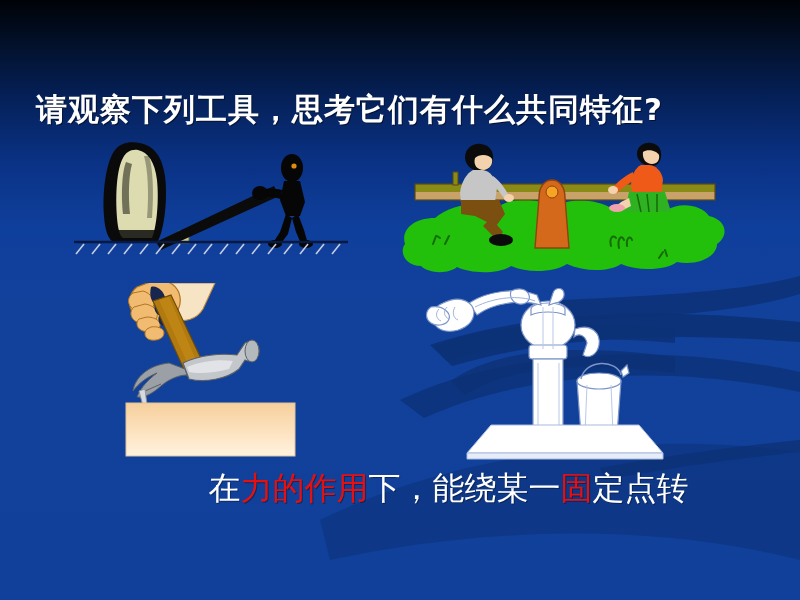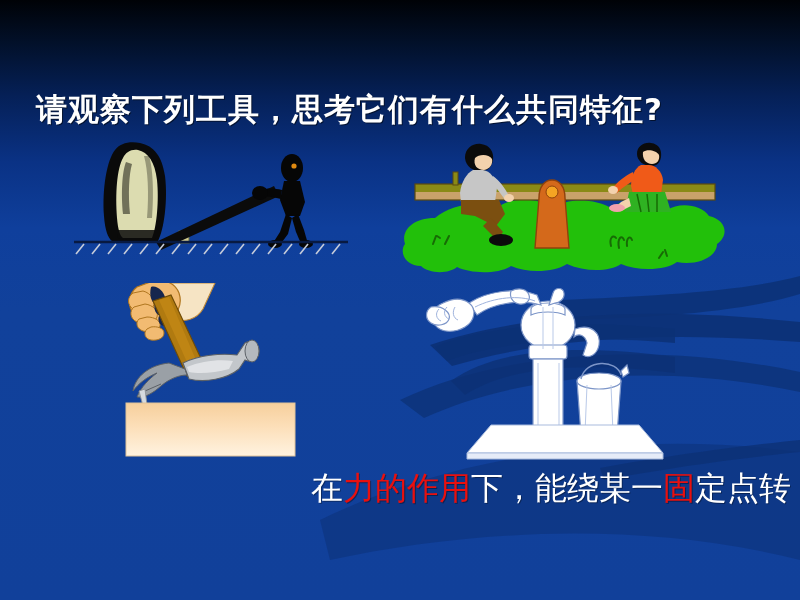--- a/index.html
+++ b/index.html
@@ -43,23 +43,22 @@
 
   
   #caption {
     position: absolute;
     left: 30px;
     top: 466px;
     width: 745px;
     font-size: 32px;
     color: #ffffff;
     line-height: 1.42;
-    text-align: right;
+    text-align: center;
     text-shadow: 1px 1px 0 rgba(0,0,0,0.35);
-    margin-left: 16px;
   }
   #caption .indent { display:inline-block; width: 92px; }
   #caption .hl { color: #e8100f; }
 
   
   .pic { position: absolute; }
 
   
   #pic-lever { left: 60px; top: 138px; width: 300px; height: 118px; }
 

